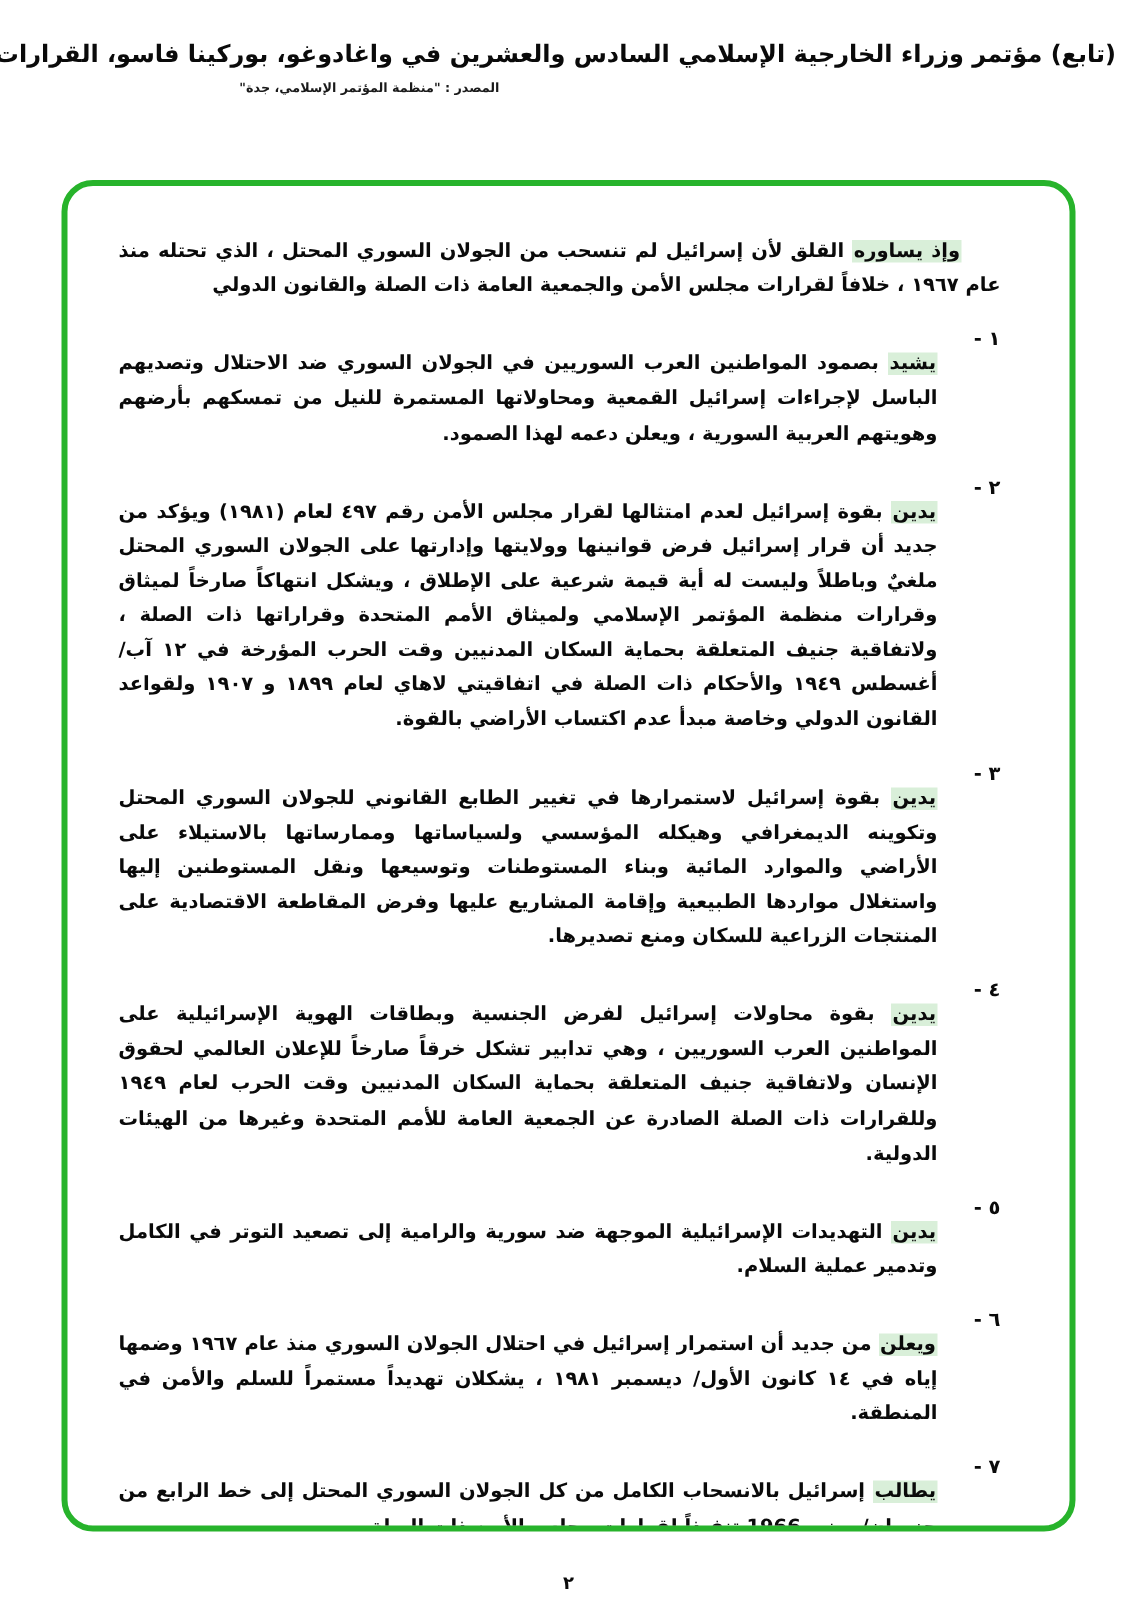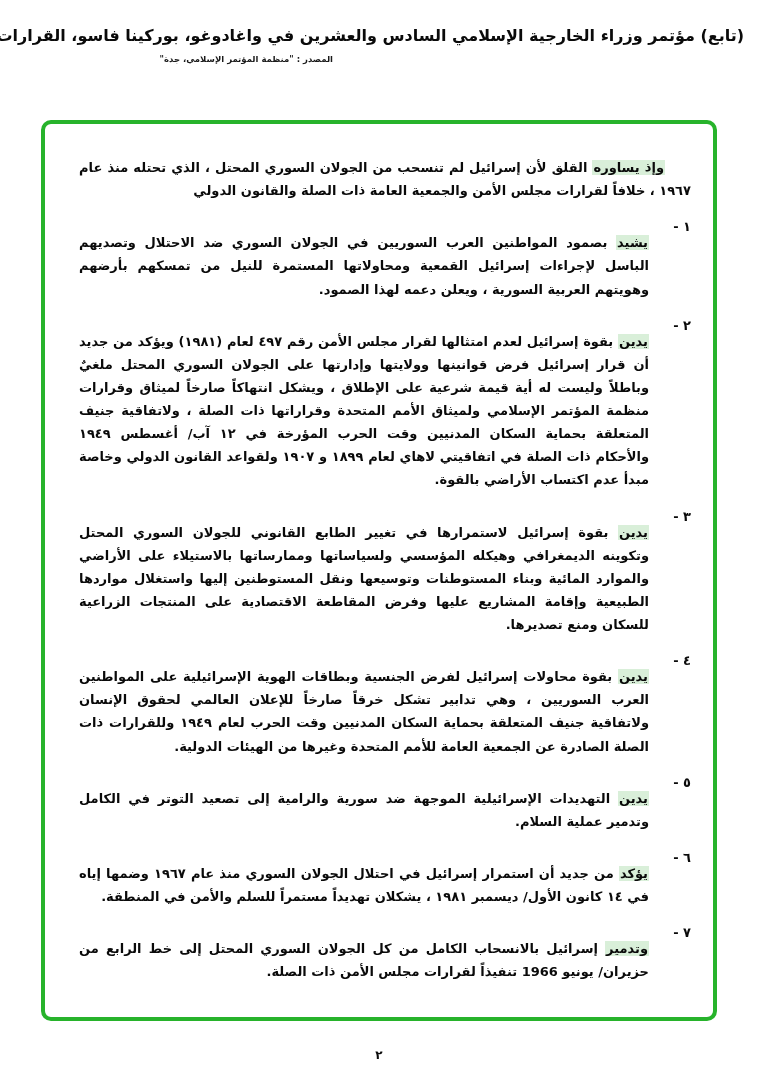--- a/index.html
+++ b/index.html
@@ -27,23 +27,23 @@
     color:#1a1a1a;
     white-space:nowrap;
   }
   .doc-frame {
     position:absolute;
     top:120px;
     right:41px;
     width:676px;
     height:901px;
     border:4px solid #27b32b;
-    border-radius:10px;
+    border-radius:21px;
     background:#ffffff;
-    padding:32px 22px 18px 34px;
+    padding:32px 46px 18px 34px;
     overflow:hidden;
   }
   .para {
     font-size:13px;
     font-weight:bold;
     line-height:1.78;
     text-align:justify;
     margin-bottom:13px;
     text-indent:26px;
   }
@@ -115,24 +115,24 @@
       <div class="item-text"><span class="lead">يدين</span><span> بقوة محاولات إسرائيل لفرض الجنسية وبطاقات الهوية الإسرائيلية على المواطنين العرب السوريين ، وهي تدابير تشكل خرقاً صارخاً للإعلان العالمي لحقوق الإنسان ولاتفاقية جنيف المتعلقة بحماية السكان المدنيين وقت الحرب لعام ١٩٤٩ وللقرارات ذات الصلة الصادرة عن الجمعية العامة للأمم المتحدة وغيرها من الهيئات الدولية.</span></div>
     </div>
 
     <div class="item">
       <div class="item-number">٥ -</div>
       <div class="item-text"><span class="lead">يدين</span><span> التهديدات الإسرائيلية الموجهة ضد سورية والرامية إلى تصعيد التوتر في الكامل وتدمير عملية السلام.</span></div>
     </div>
 
     <div class="item">
       <div class="item-number">٦ -</div>
-      <div class="item-text"><span class="lead">يؤكد</span><span> من جديد أن استمرار إسرائيل في احتلال الجولان السوري منذ عام ١٩٦٧ وضمها إياه في ١٤ كانون الأول/ ديسمبر ١٩٨١ ، يشكلان تهديداً مستمراً للسلم والأمن في المنطقة.</span></div>
+      <div class="item-text"><span class="lead">ويعلن</span><span> من جديد أن استمرار إسرائيل في احتلال الجولان السوري منذ عام ١٩٦٧ وضمها إياه في ١٤ كانون الأول/ ديسمبر ١٩٨١ ، يشكلان تهديداً مستمراً للسلم والأمن في المنطقة.</span></div>
     </div>
 
     <div class="item">
       <div class="item-number">٧ -</div>
-      <div class="item-text"><span class="lead">وتدمير</span><span> إسرائيل بالانسحاب الكامل من كل الجولان السوري المحتل إلى خط الرابع من حزيران/ يونيو 1966 تنفيذاً لقرارات مجلس الأمن ذات الصلة.</span></div>
+      <div class="item-text"><span class="lead">يطالب</span><span> إسرائيل بالانسحاب الكامل من كل الجولان السوري المحتل إلى خط الرابع من حزيران/ يونيو 1966 تنفيذاً لقرارات مجلس الأمن ذات الصلة.</span></div>
     </div>
 
   </div>
 </div>
 
 <div class="page-footer">٢</div>
 
 </body></html>

